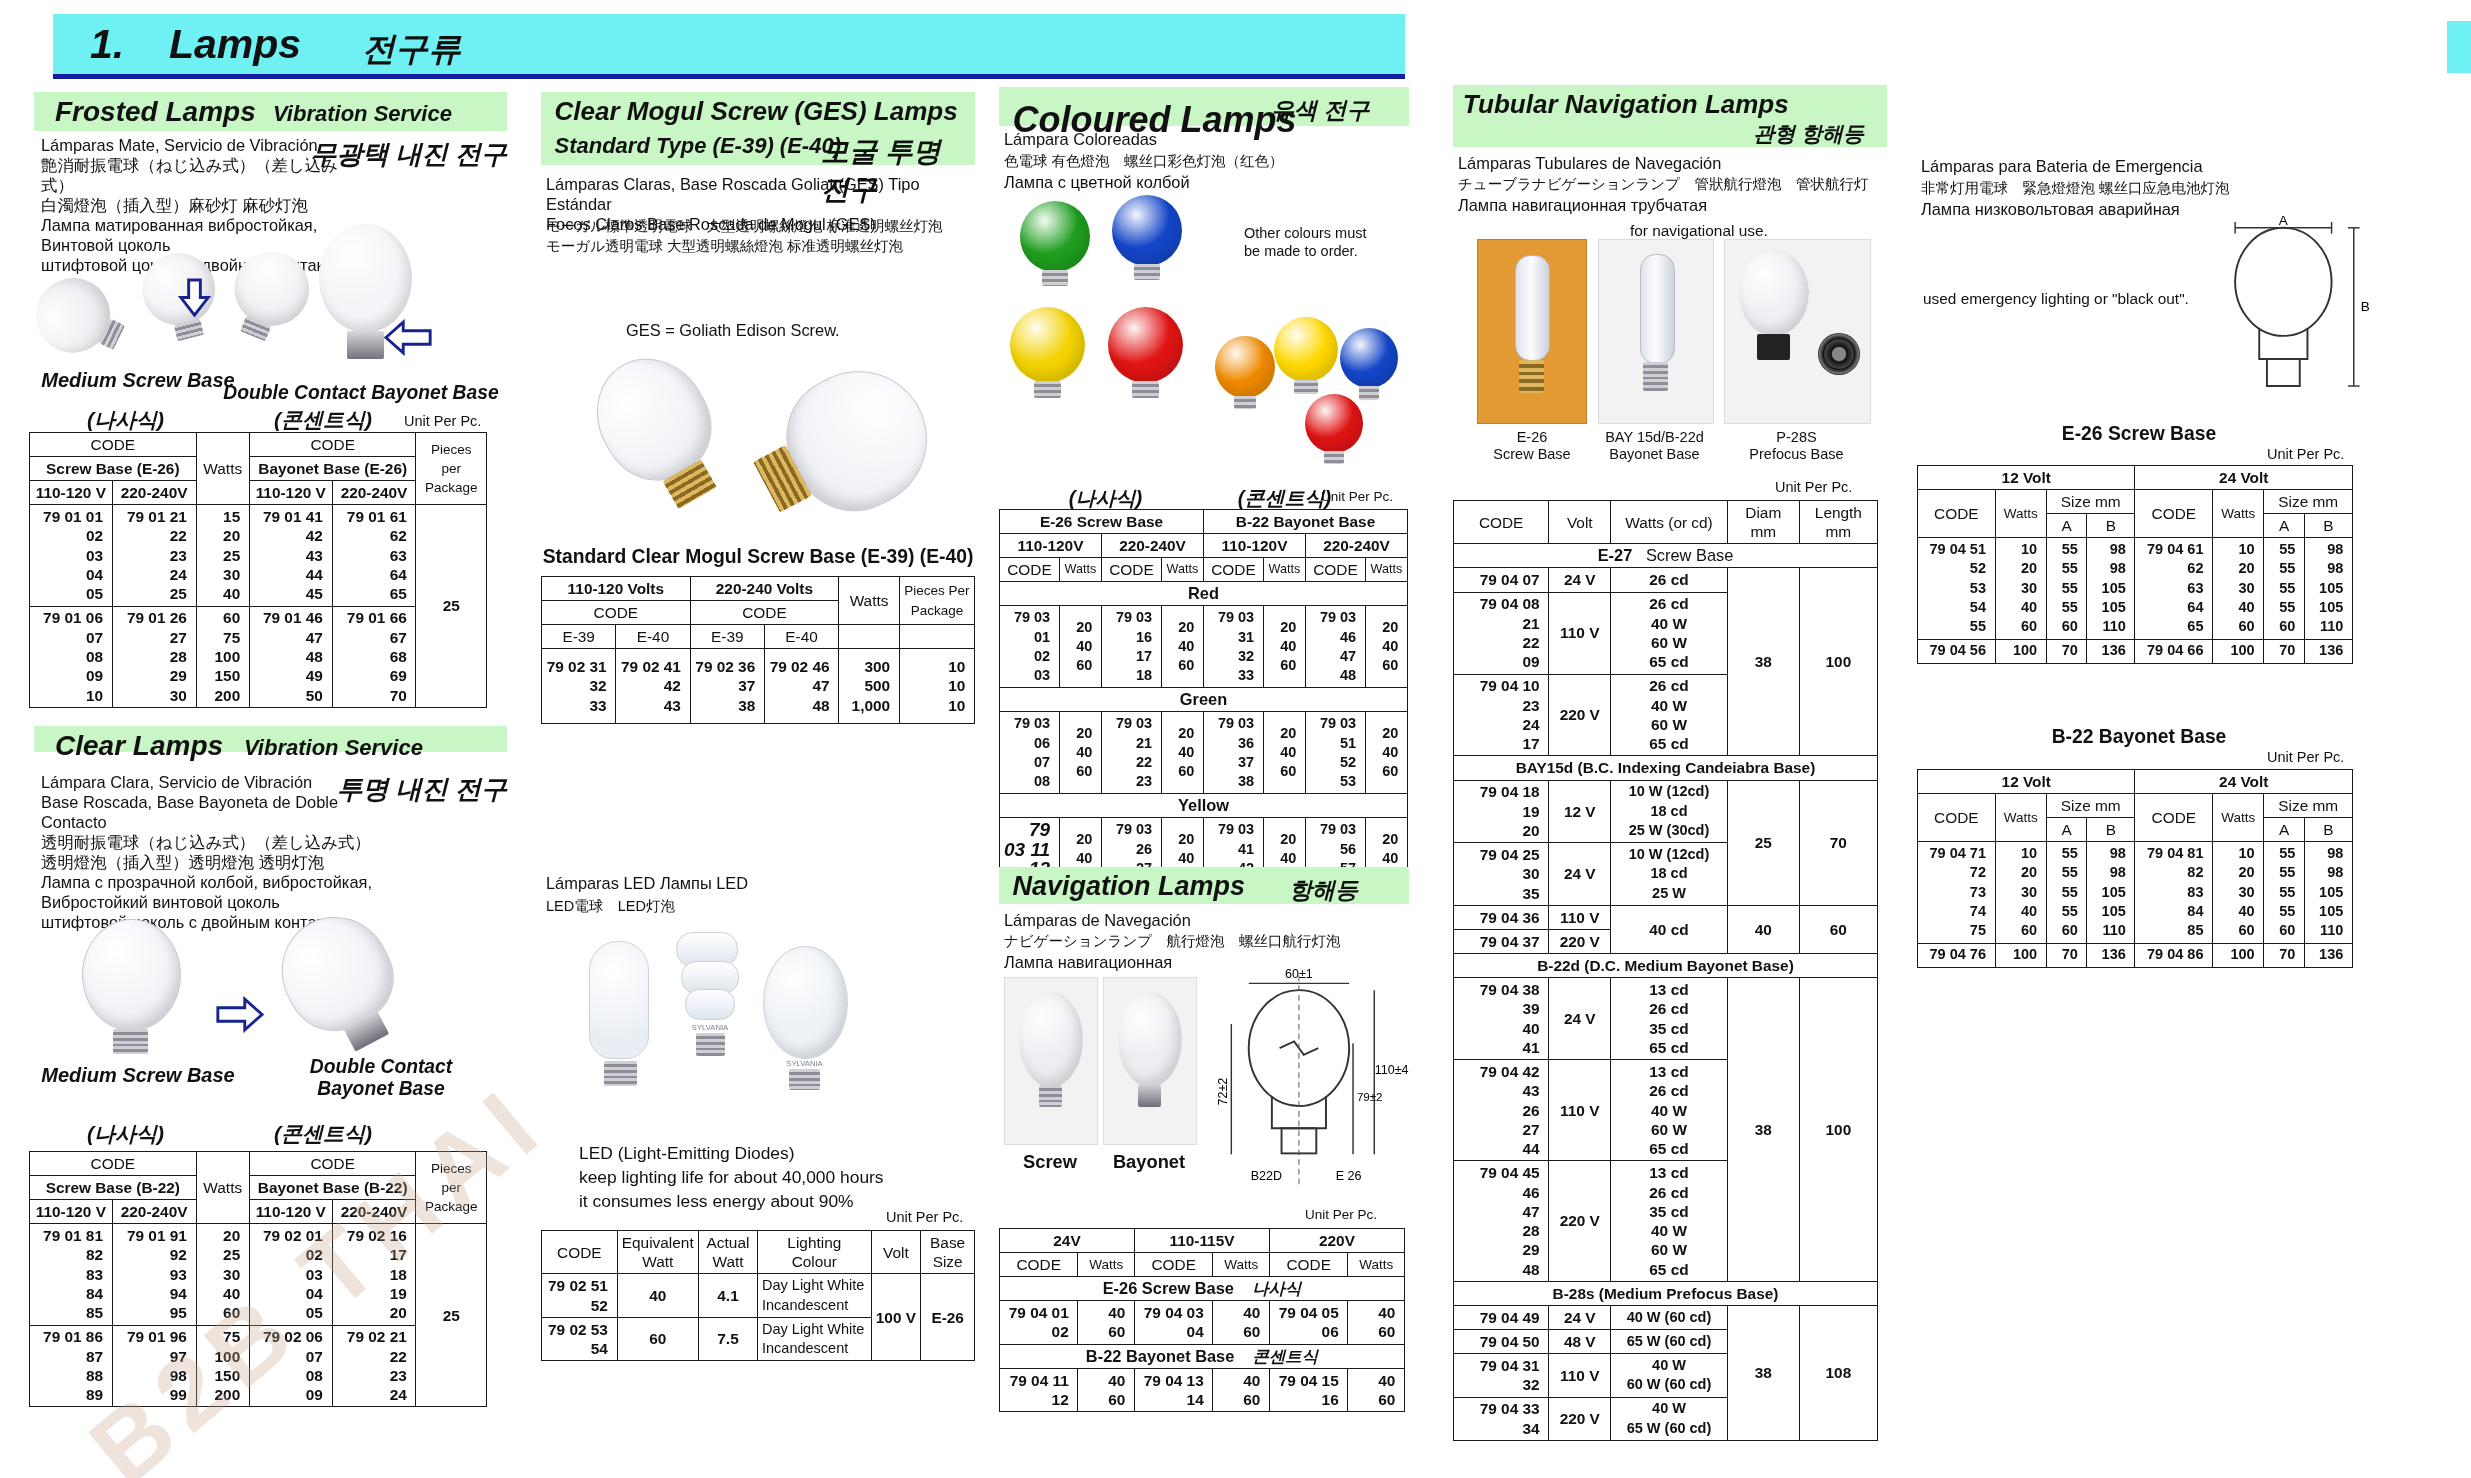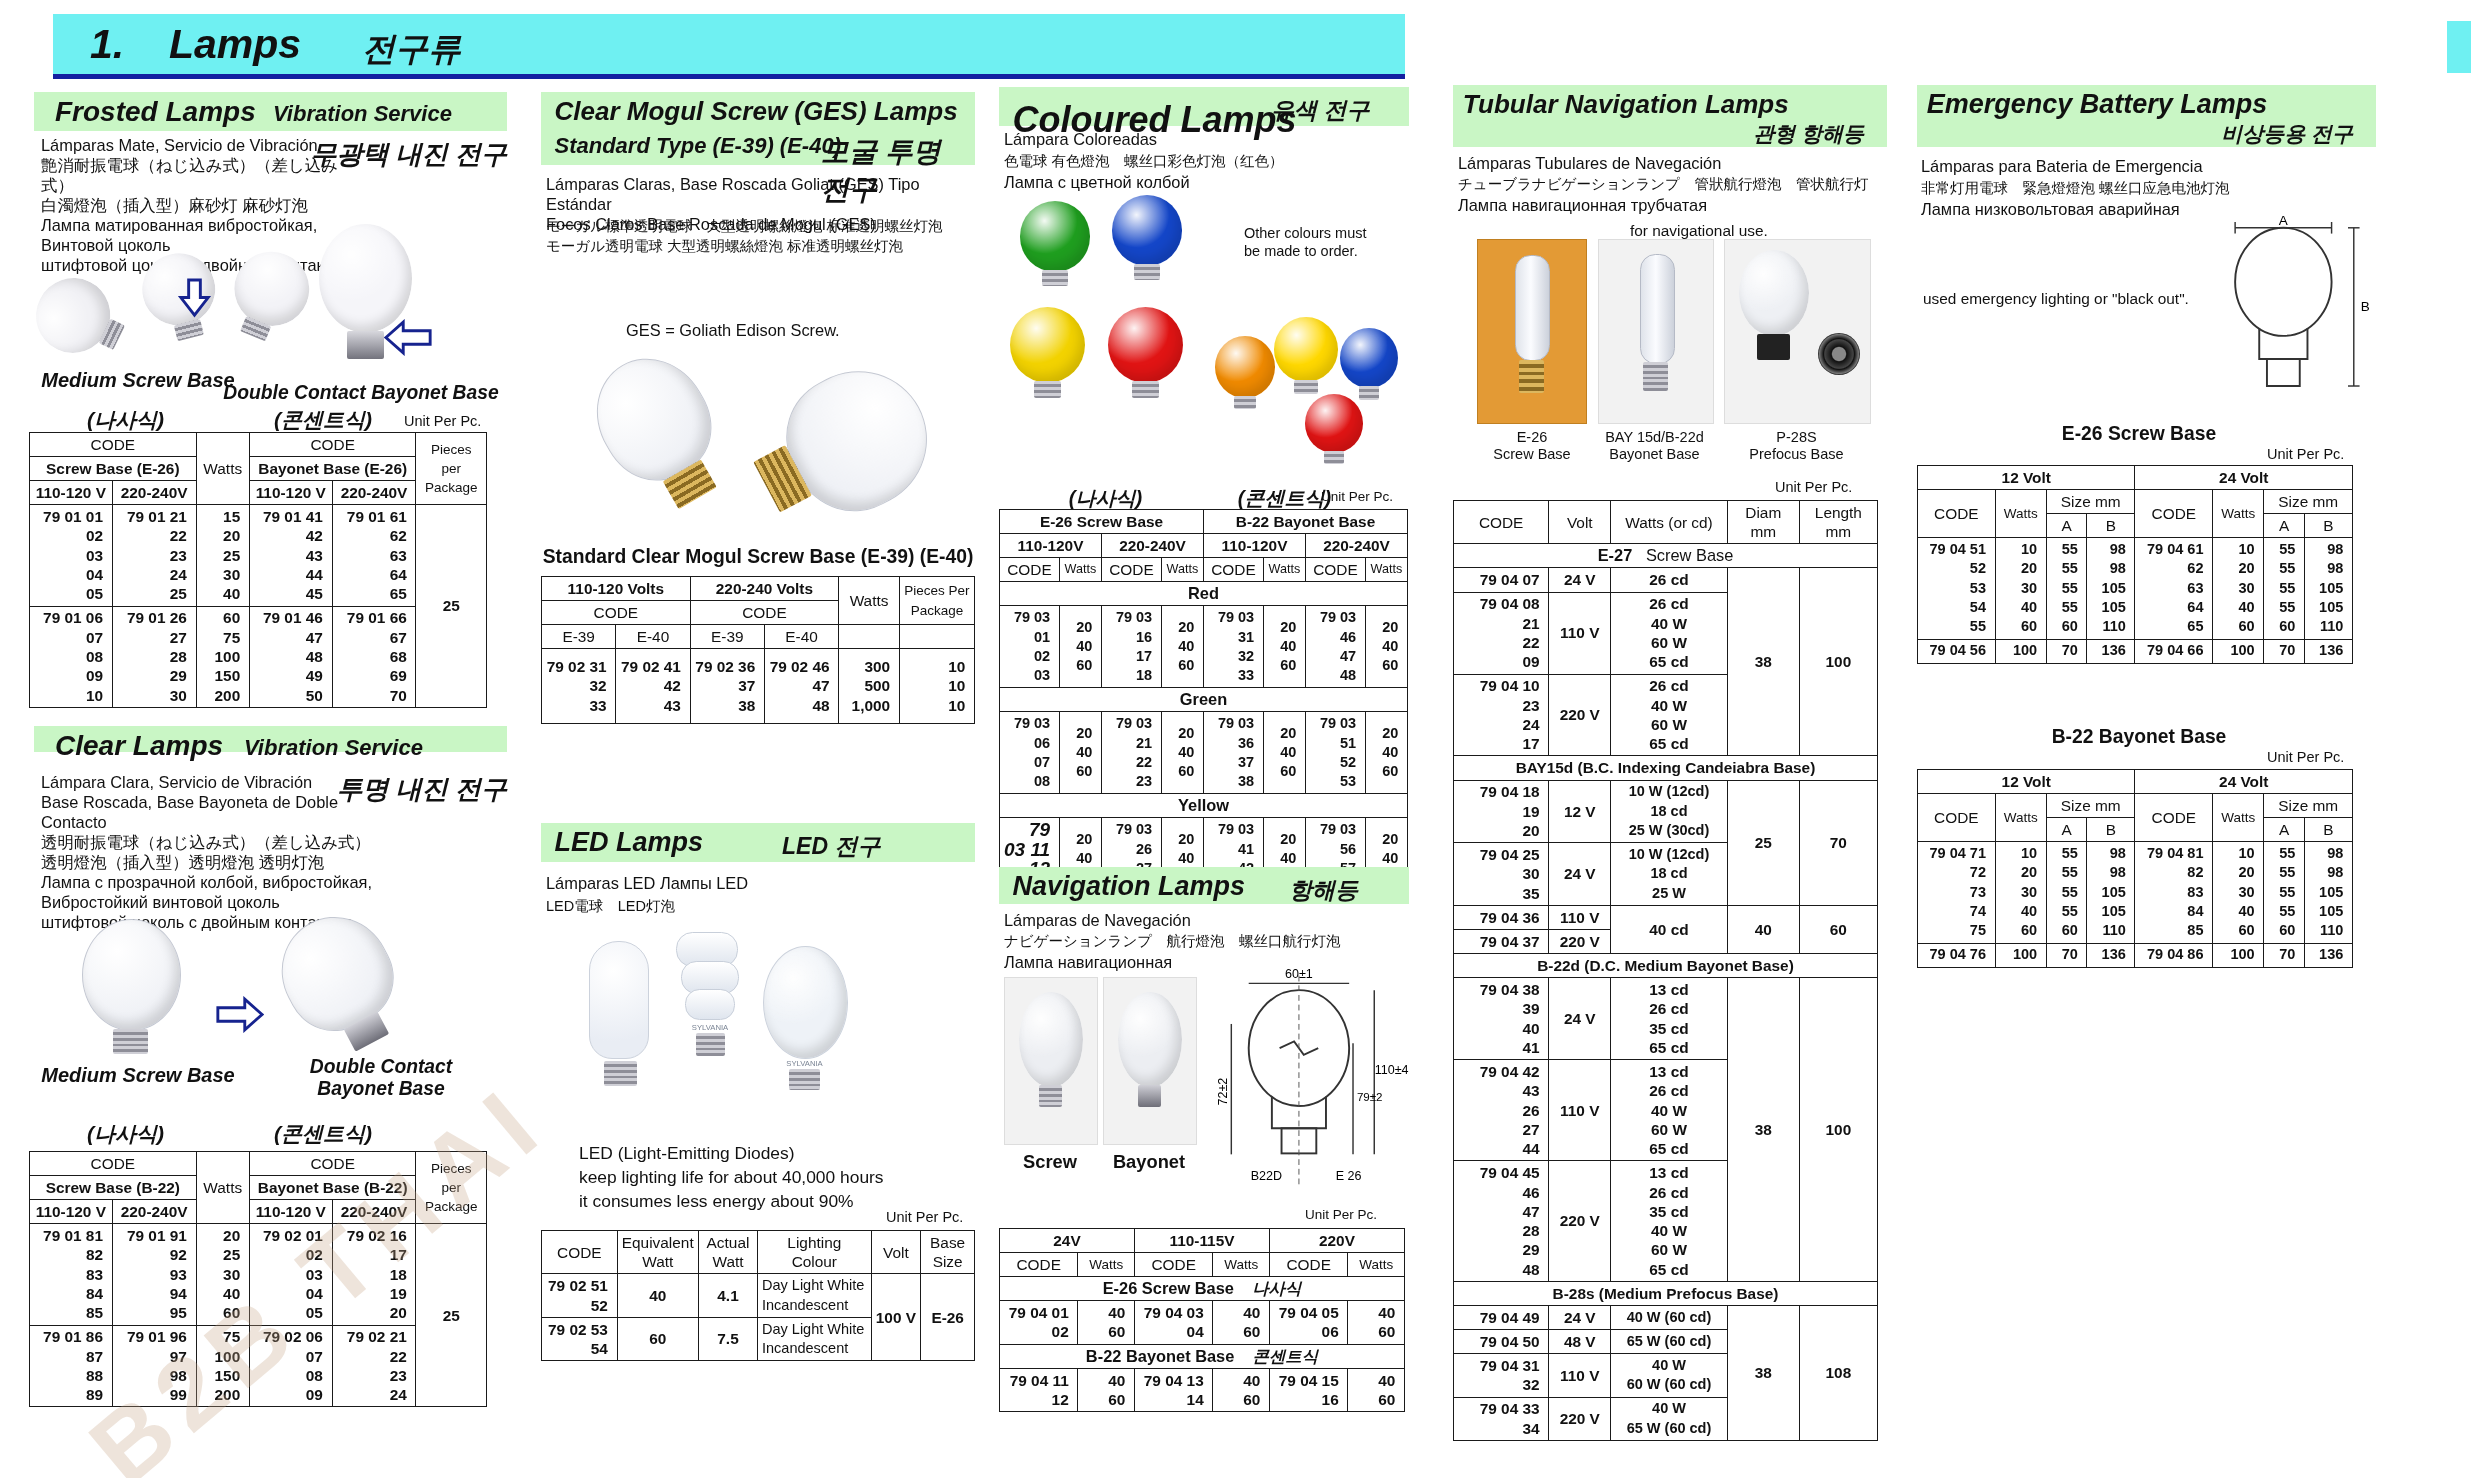--- a/index.html
+++ b/index.html
@@ -330,24 +330,20 @@
       <td class="num">300
 500
 1,000</td>
       <td class="num">10
 10
 10</td>
     </tr>
   </tbody>
     </table>
 
-  <div class="abs band" style="left:541px;top:823px;width:434px;height:39px;">
-    <span class="it" style="position:absolute;left:13.5px;top:3.9px;font-size:27px;">LED Lamps</span>
-    <span class="it" style="position:absolute;left:241px;top:7.7px;font-size:23px;">LED 전구</span>
-  </div>
   <div class="abs desc" style="left:546px;top:873px;width:425px;">Lámparas LED Лампы LED</div>
   <div class="abs desc-cjk" style="left:546px;top:896px;width:425px;">LED電球　LED灯泡</div>
 
   <div class="bulb" style="left:589px;top:941px;width:62px;height:164px;">
     <div style="width:58px;height:116px;border-radius:29px 29px 23px 23px;background:radial-gradient(circle at 40% 25%,#ffffff,#e9edf4 75%);border:1px solid #ccd2dc;"></div>
     <div class="basecap" style="width:33px;height:25px;margin:1.9px auto 0;"></div>
   </div>
   <div class="bulb" style="left:676px;top:932px;width:68px;height:174px;">
     <div style="width:60px;height:33px;border-radius:16.4px;background:linear-gradient(#ffffff,#dfe5ee);border:1px solid #c8cfda;"></div>
     <div style="width:56px;height:31px;border-radius:15.4px;background:linear-gradient(#ffffff,#dfe5ee);border:1px solid #c8cfda;margin:-5.8px auto 0;"></div>
@@ -840,24 +836,20 @@
     <tr>
       <td class="code">79 04 33
 34</td>
       <td class="ctr">220 V</td>
       <td class="ctr" style="font-size:14.5px;">40 W
 65 W (60 cd)</td>
     </tr>
   </tbody>
     </table>
 
-  <div class="abs band" style="left:1917px;top:85px;width:459px;height:62px;">
-    <span class="it" style="position:absolute;left:9.7px;top:3.9px;font-size:27px;">Emergency Battery Lamps</span>
-    <span class="it" style="position:absolute;right:23px;top:35px;font-size:21px;">비상등용 전구</span>
-  </div>
   <div class="abs desc" style="left:1921px;top:156px;width:348px;">Lámparas para Bateria de Emergencia</div>
   <div class="abs desc-cjk" style="left:1921px;top:178px;width:348px;">非常灯用電球　緊急燈燈泡 螺丝口应急电池灯泡</div>
   <div class="abs desc" style="left:1921px;top:199px;width:348px;">Лампа низковольтовая аварийная</div>
   <div class="abs" style="left:1923px;top:290px;width:290px;font-size:15.4px;">used emergency lighting  or "black out".</div>
 
   <svg class="abs" style="left:2211px;top:214px;" width="164" height="208" viewBox="0 0 170 215">
     <ellipse cx="75" cy="70" rx="50" ry="56" fill="none" stroke="#333" stroke-width="2"></ellipse>
     <path d="M50 118 L50 150 L100 150 L100 118" fill="none" stroke="#333" stroke-width="2"></path>
     <path d="M58 150 h34 v28 h-34 z" fill="none" stroke="#333" stroke-width="2"></path>
     <line x1="25" y1="14" x2="125" y2="14" stroke="#333" stroke-width="1.5"></line>

